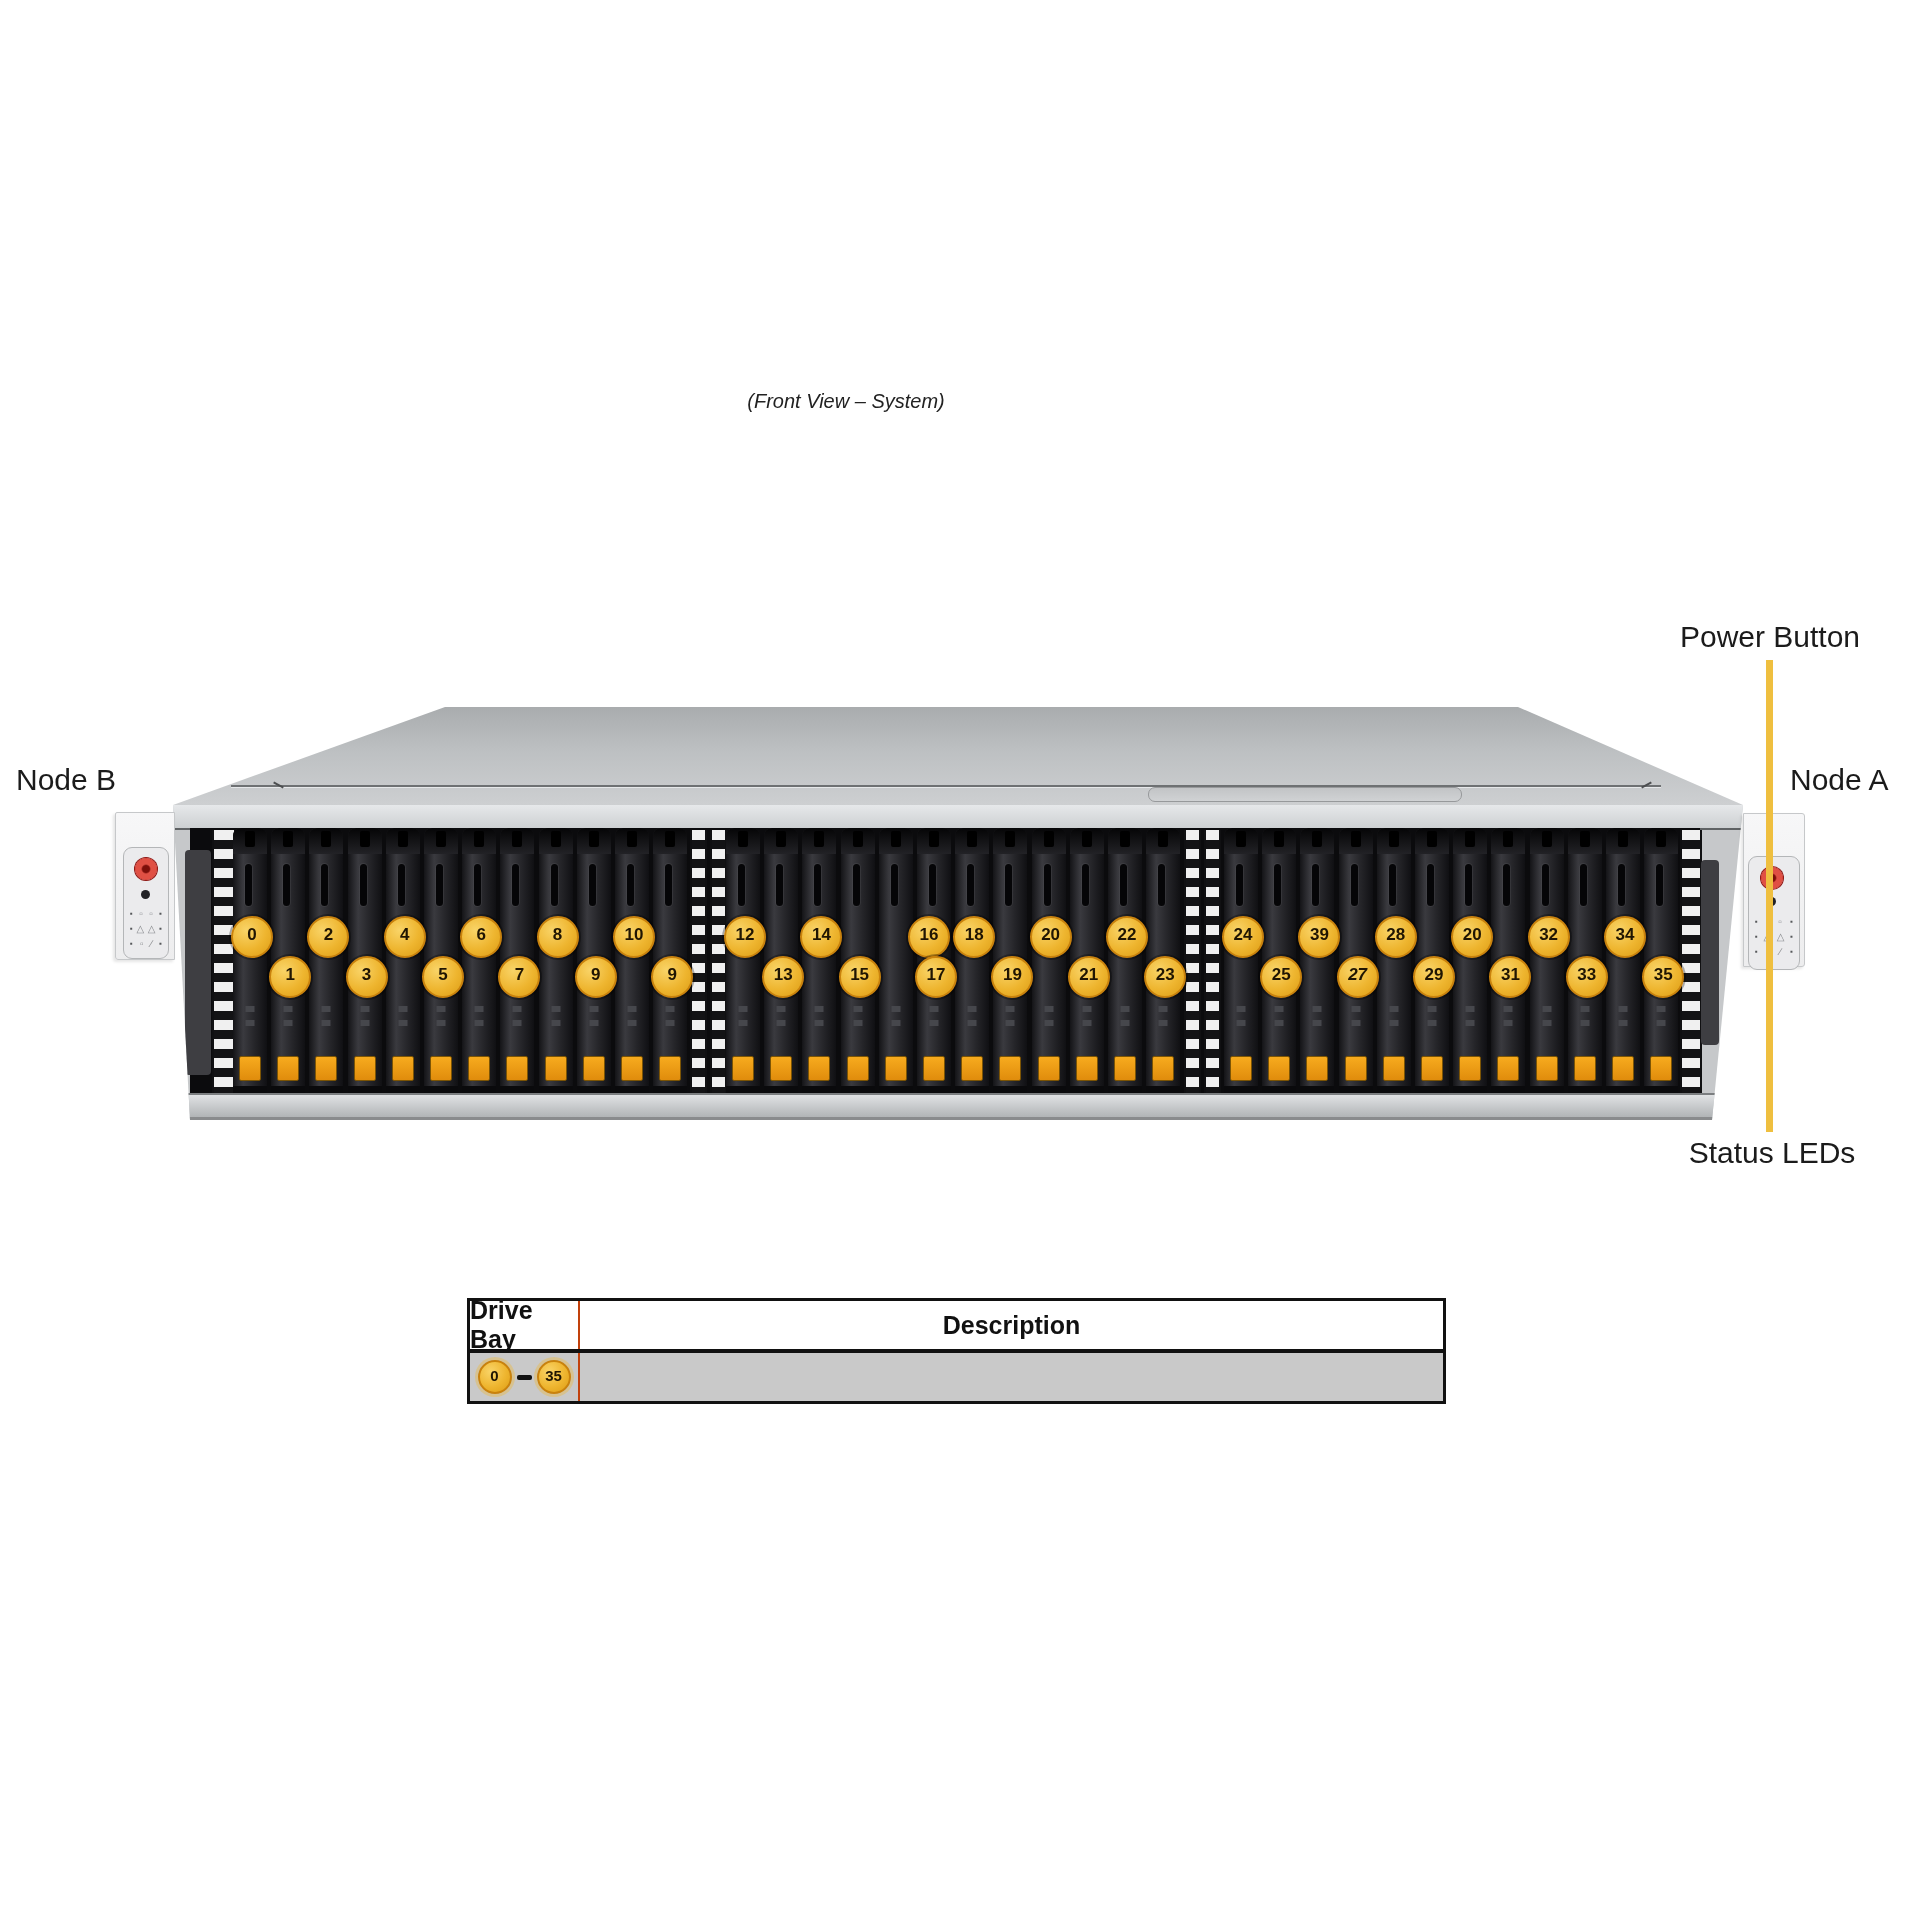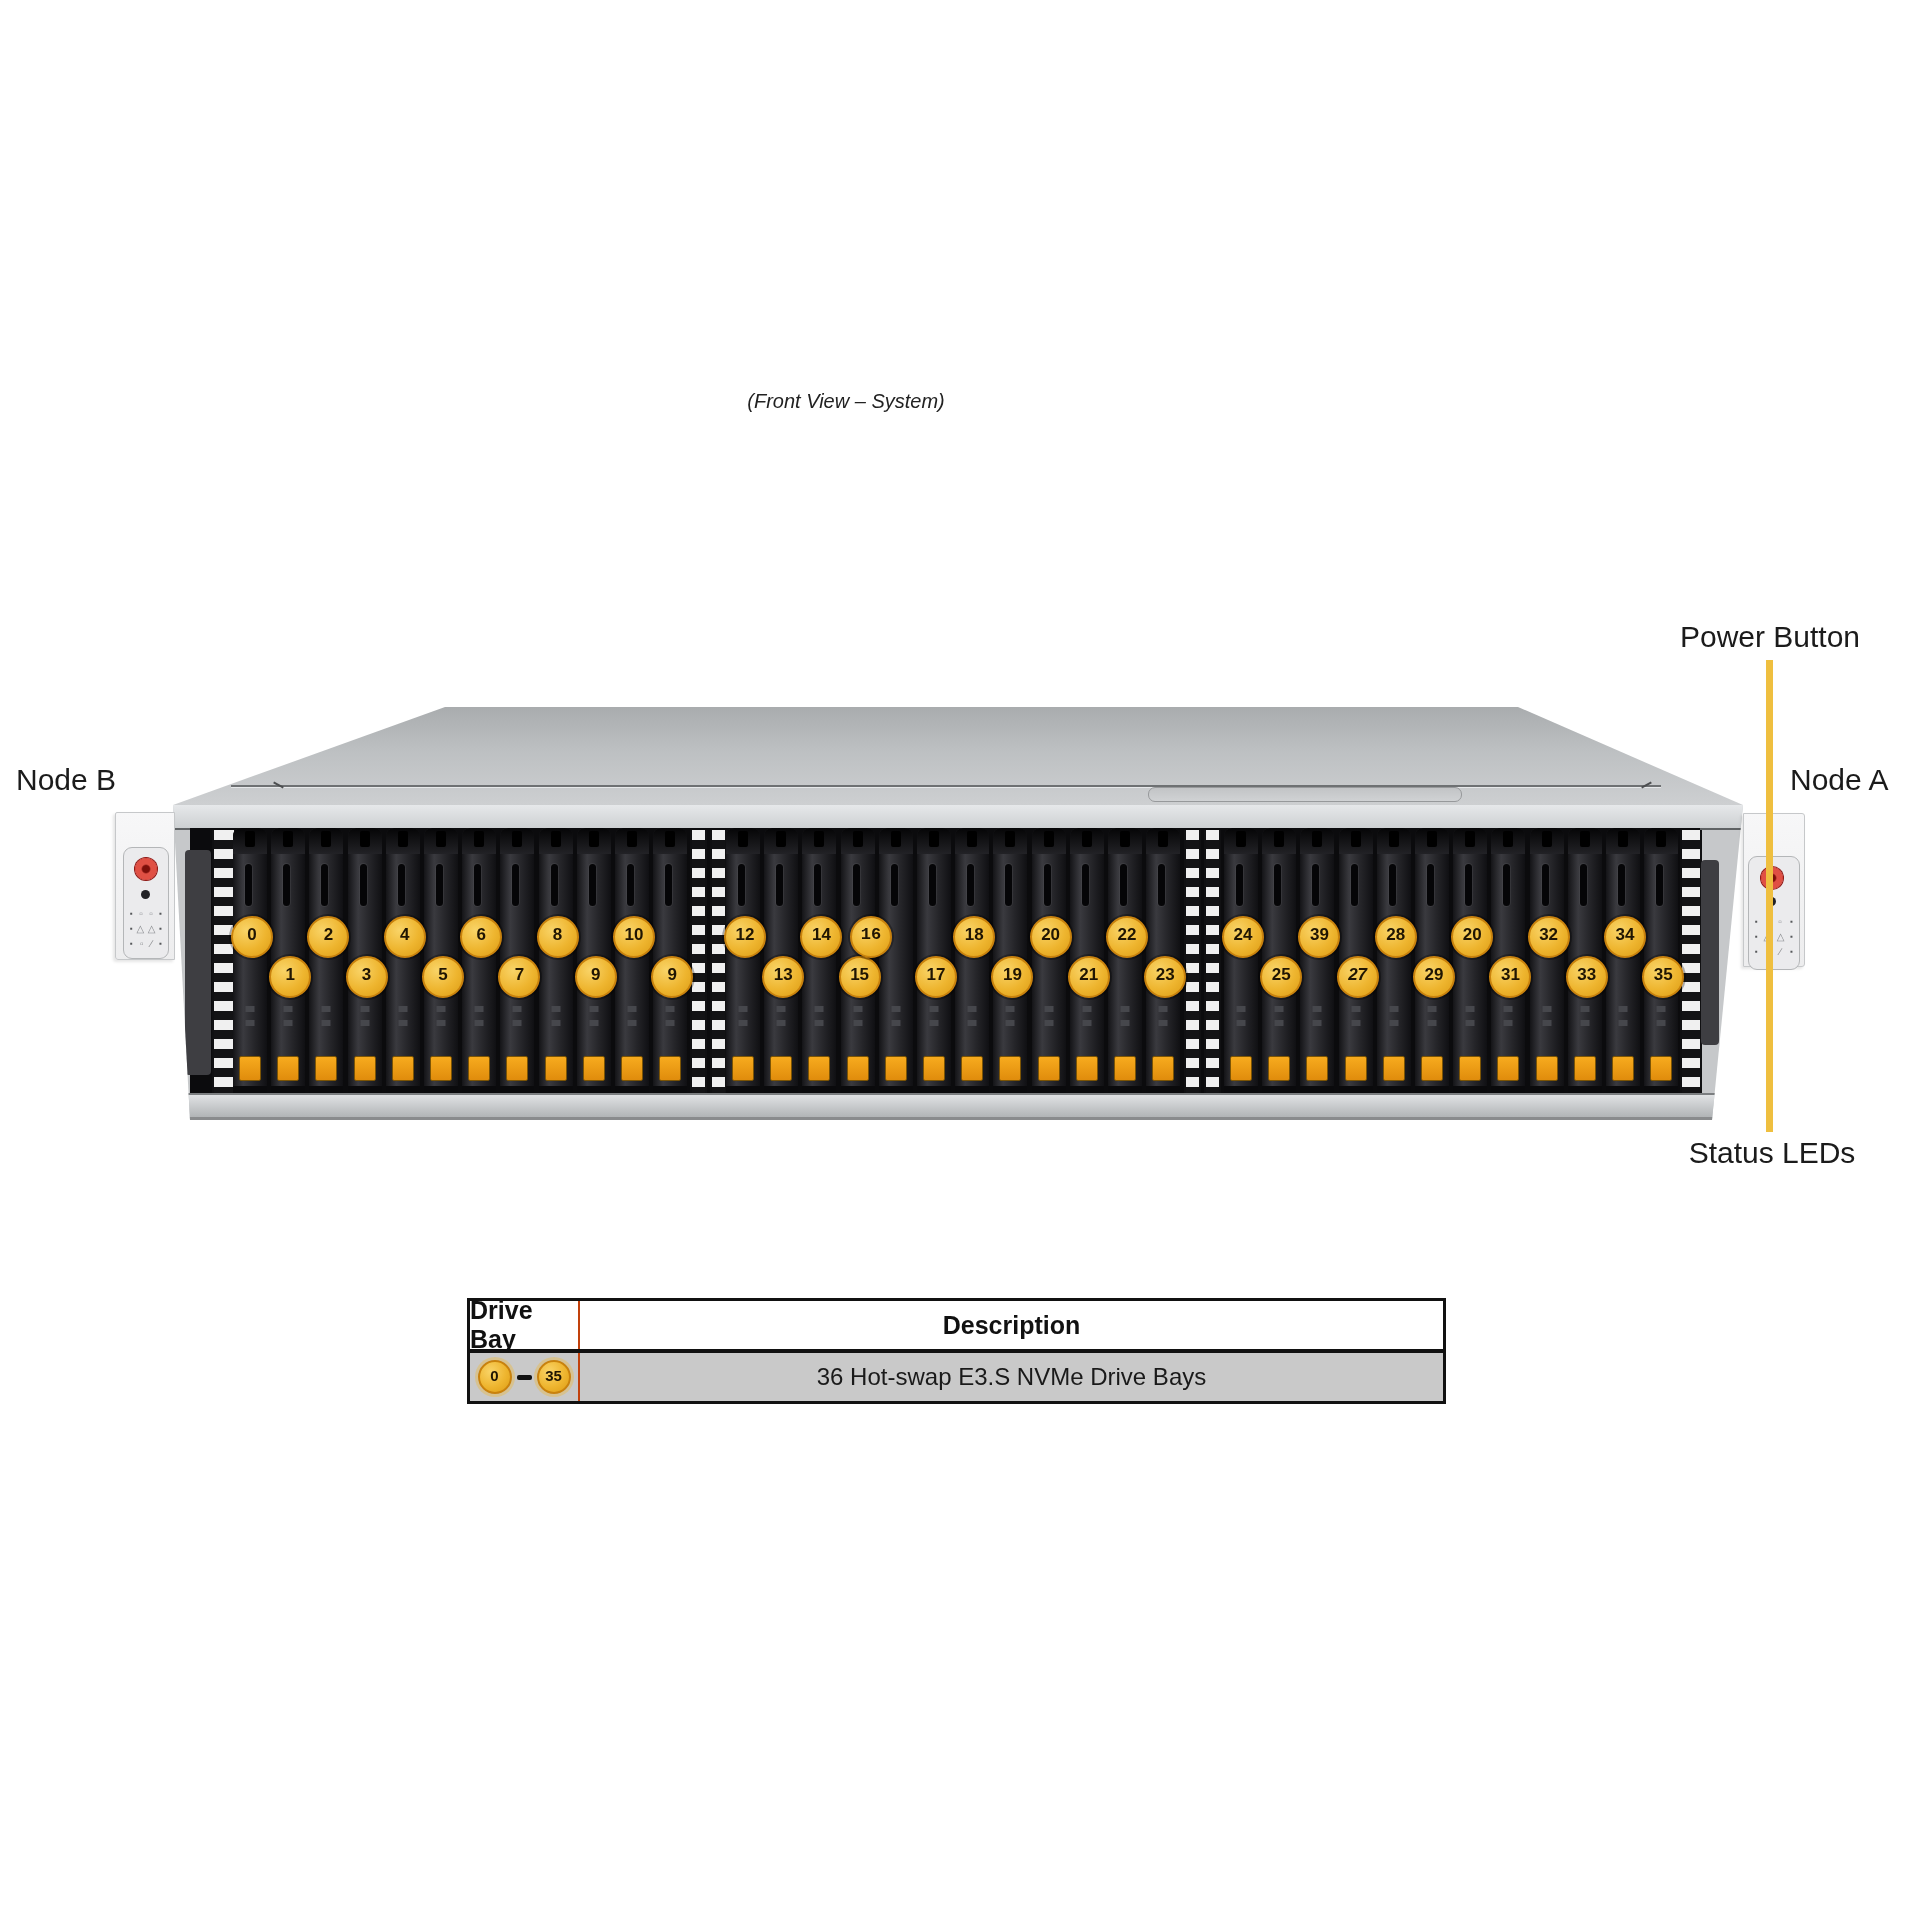--- a/index.html
+++ b/index.html
@@ -294,21 +294,21 @@
         <div class="bay-badge" style="left: 648.6px; top: 128px;">15</div>
         <div class="drive" style="left: 688.8px;">
           <div class="cap"></div>
           <div class="notch"></div>
           <div class="slot"></div>
           <div class="mark m1"></div>
           <div class="mark m2"></div>
           <div class="latch"></div>
           <div class="foot"></div>
         </div>
-        <div class="bay-badge" style="left: 660px; top: 88px; font-family: Liberation Mono, monospace;">16</div>
+        <div class="bay-badge" style="left: 718px; top: 88px;">16</div>
         <div class="drive" style="left: 727px;">
           <div class="cap"></div>
           <div class="notch"></div>
           <div class="slot"></div>
           <div class="mark m1"></div>
           <div class="mark m2"></div>
           <div class="latch"></div>
           <div class="foot"></div>
         </div>
         <div class="bay-badge" style="left: 725px; top: 128px;">17</div>
@@ -567,19 +567,16 @@
       <div class="t-cell c2">
         <span class="th-text">Description</span>
       </div>
     </div>
     <div class="t-row t-body">
       <div class="t-cell c1">
         <span class="badge-sm">0</span>
         <span class="range-dash"></span>
         <span class="badge-sm">35</span>
       </div>
-      <div class="t-cell c2">
-        <span class="td-text">36 Hot-swap E3.S NVMe Drive Bays</span>
-      </div>
     </div>
   </div>
 
 </div>
 
 </body></html>

